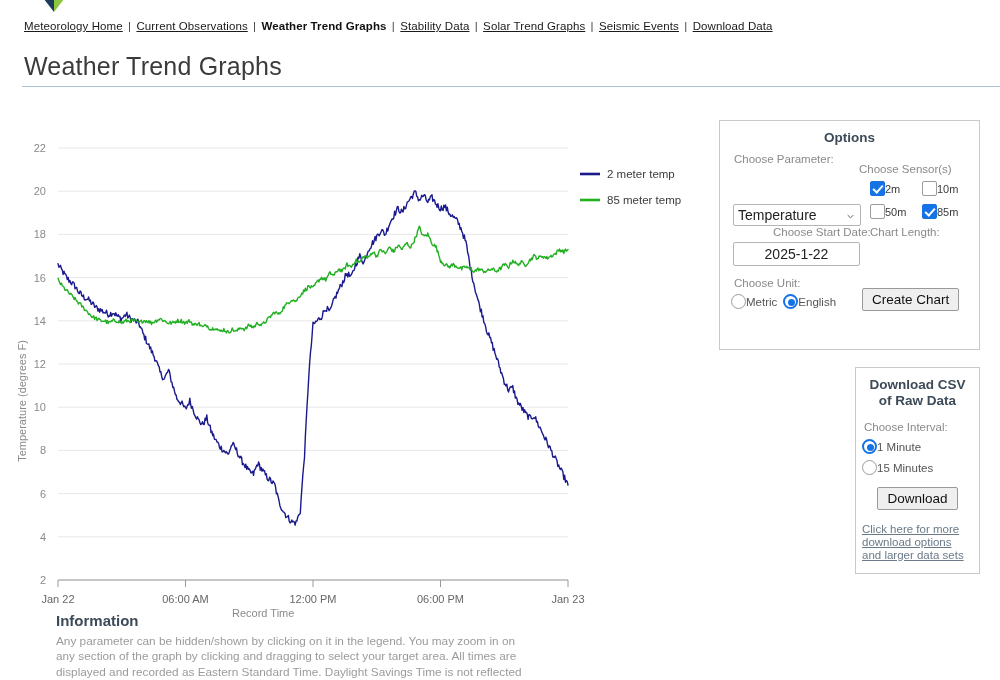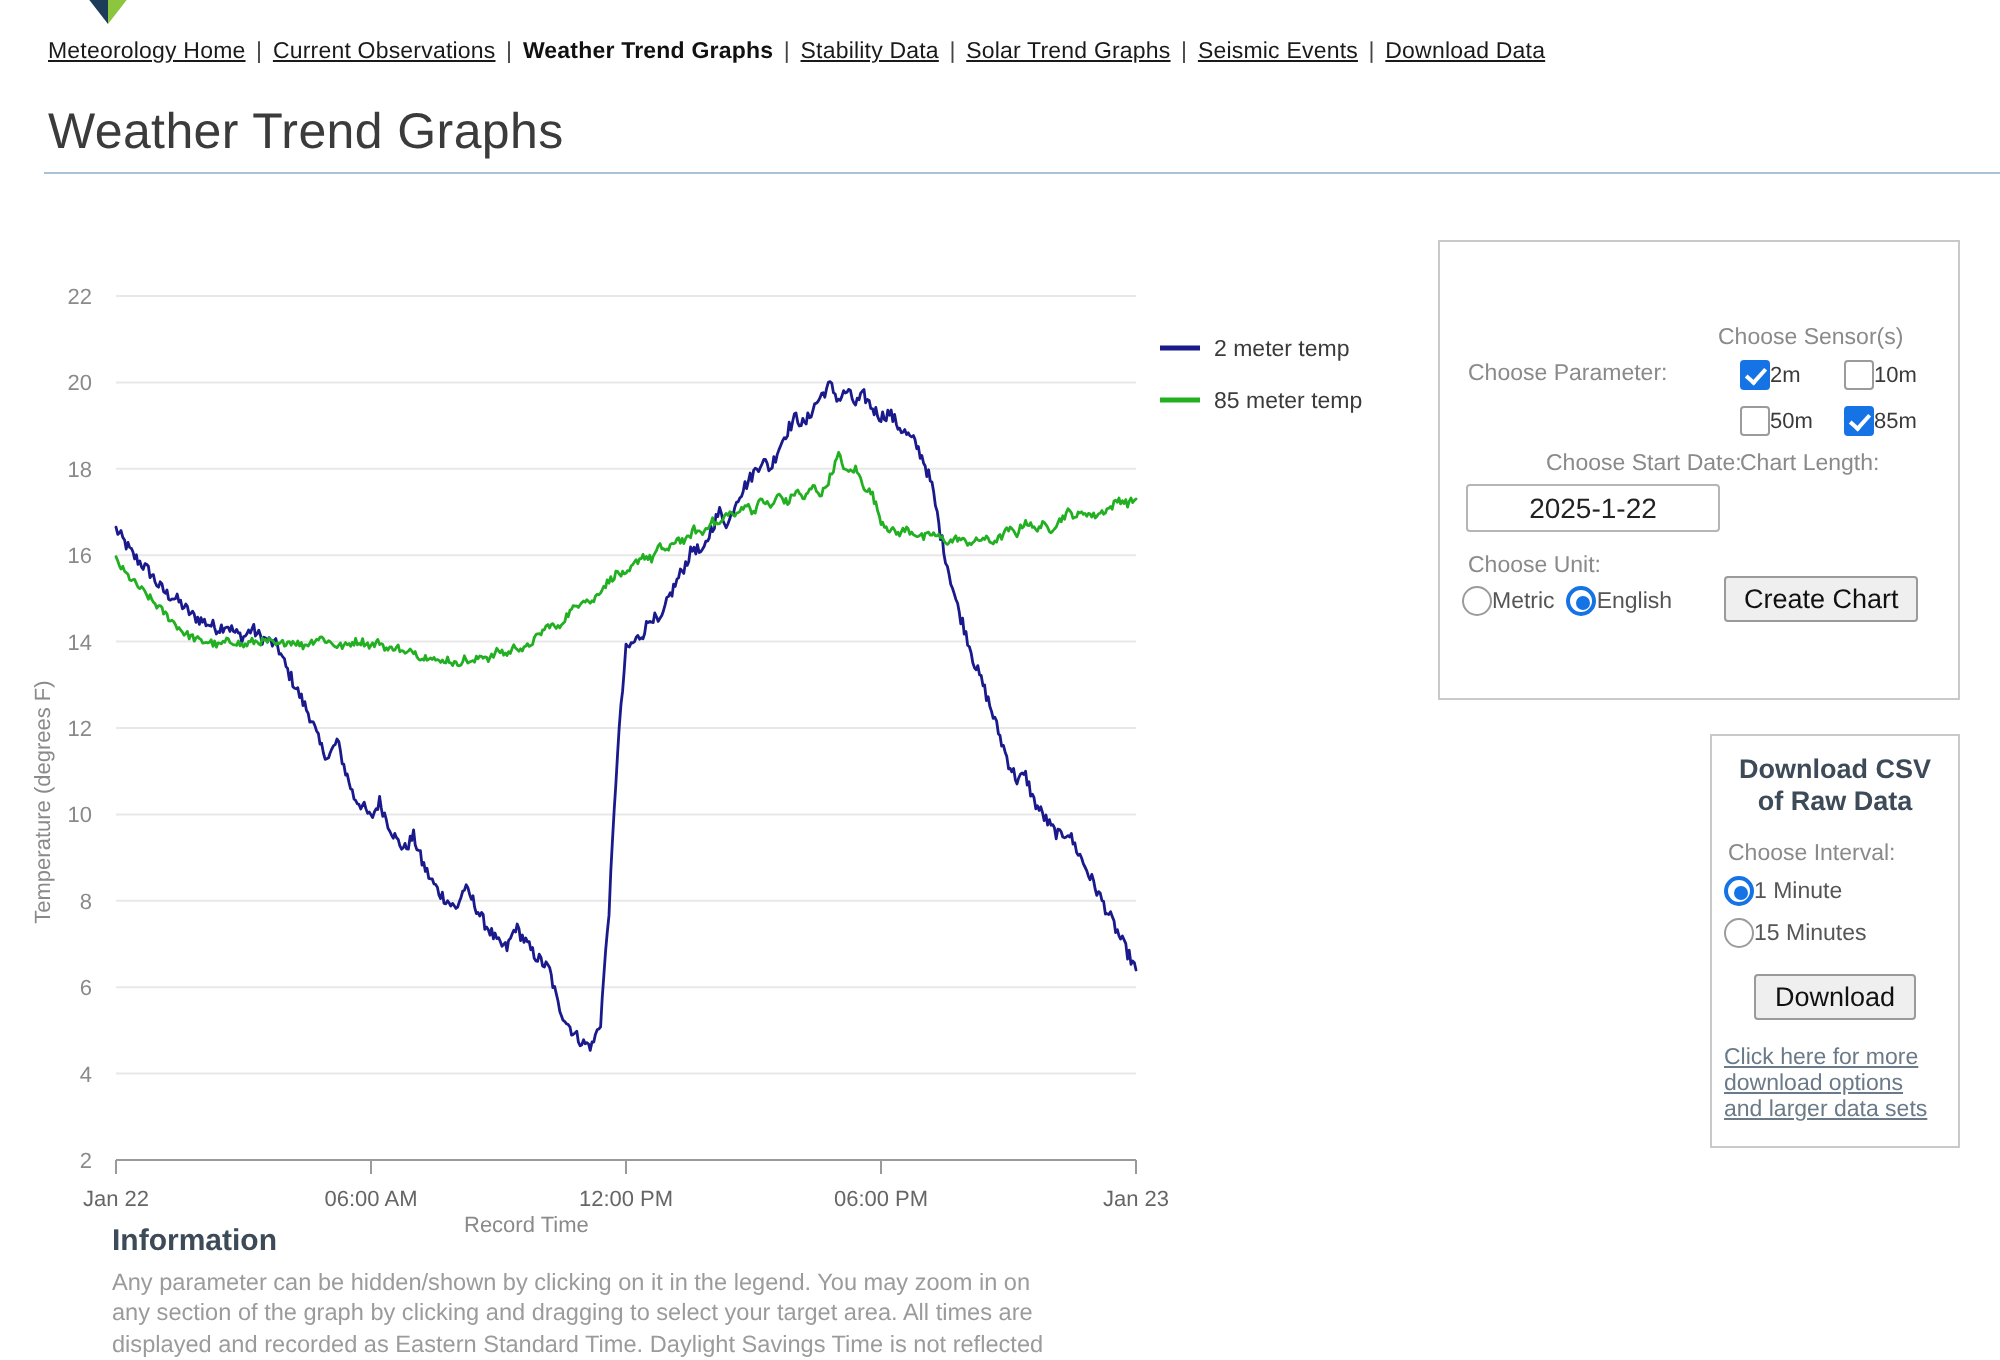--- a/index.html
+++ b/index.html
@@ -215,22 +215,29 @@
     <div class="xlabel">Record Time</div>
   </div>
 
   <div class="info-block">
     <p class="info-title">Information</p>
     <p class="info-text">Any parameter can be hidden/shown by clicking on it in the legend. You may zoom in on any section of the graph by clicking and dragging to select your target area. All times are displayed and recorded as Eastern Standard Time. Daylight Savings Time is not reflected here.</p>
   </div>
 
   <div class="panel" id="options-panel">
     <div class="opt-grid">
-
-      <div class="abs fld-label" style="left:14px; top:60px;">Choose Parameter:</div>
+      <div class="panel-title">Options</div>
+
+      <div class="abs fld-label" style="left:14px; top:32px;">Choose Parameter:</div>
+      <div class="abs sel-wrap" style="left:13px; top:58px;">
+        <select class="styled" style="width:128px;" id="param-select"><option value="Temperature">Temperature</option></select>
+        <svg class="chev" viewBox="0 0 10 10">
+          <path d="M1 3 L5 7 L9 3" stroke="#555" stroke-width="1.3" fill="none"></path>
+        </svg>
+      </div>
 
       <div class="abs fld-label" style="left:139px; top:42px;">Choose Sensor(s)</div>
       <div class="abs" style="left:150px; top:58px; width:104px;" id="sensor-box"><span style="display: inline-block; width: 52px; margin-bottom: 5px;"><span class="cb checked"></span><span class="cb-label">2m</span></span><span style="display: inline-block; width: 52px; margin-bottom: 5px;"><span class="cb"></span><span class="cb-label">10m</span></span><span style="display: inline-block; width: 52px; margin-bottom: 5px;"><span class="cb"></span><span class="cb-label">50m</span></span><span style="display: inline-block; width: 52px; margin-bottom: 5px;"><span class="cb checked"></span><span class="cb-label">85m</span></span></div>
 
       <div class="abs fld-label" style="left:14px; top:105px;margin-left:39px;">Choose Start Date:</div>
       <input class="abs datefield" style="left: 13px; top: 121px;" id="date-input" value="2025-1-22">
 
       <div class="abs fld-label" style="left:150px; top:105px;">Chart Length:</div>
       
 

